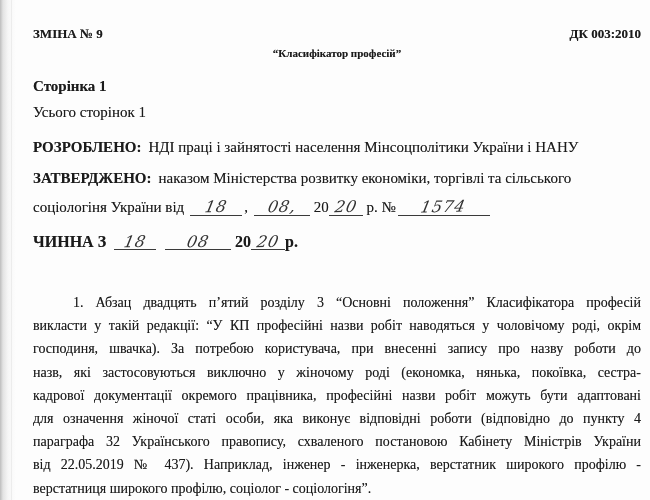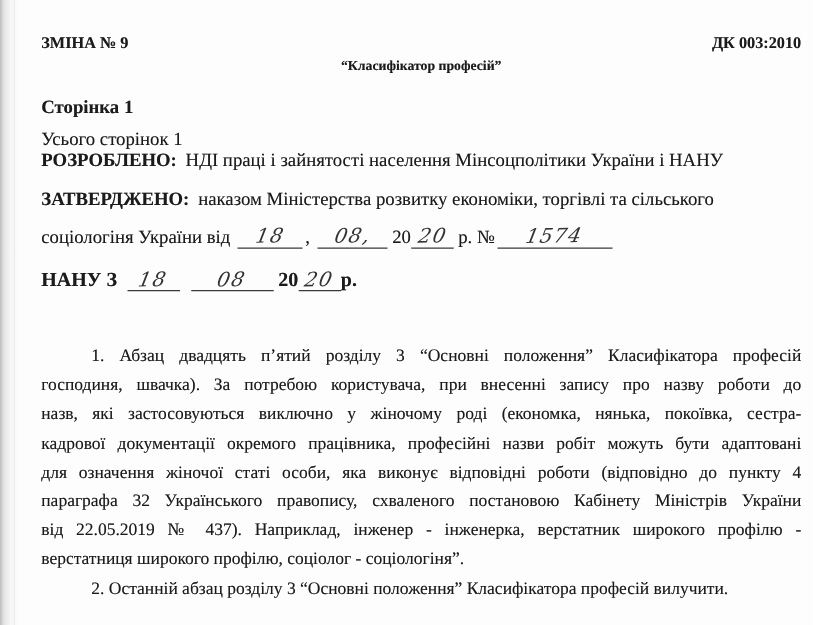--- a/index.html
+++ b/index.html
@@ -24,21 +24,21 @@
   }
   .content { position:absolute; left:33px; top:0; width:608px; }
 
   .header-row { display:flex; justify-content:space-between; margin-top:26px;
                 font-weight:bold; font-size:13px; }
   .title { text-align:center; font-weight:bold; font-size:11px; margin-top:5px; }
 
   .ln { font-size:15px; }
   .ln-page   { margin-top:19px;font-weight:bold; }
   .ln-total  { margin-top:9px; }
-  .ln-dev    { }
+  .ln-dev    { margin-top:18px; }
   .ln-appr   { margin-top:14px; }
   .ln-date   { margin-top:12px; }
   .ln-eff    { margin-top:17px; font-size:16px; }
 
   .b { font-weight:bold; }
   .lbl { margin-right:7px; }
 
   .blank {
     display:inline-block; border-bottom:1.4px solid #3a3a3a;
     text-align:center; vertical-align:baseline; line-height:15px;
@@ -91,26 +91,27 @@
       <span class="b lbl">ЗАТВЕРДЖЕНО:</span><span>наказом Міністерства розвитку економіки, торгівлі та сільського</span>
     </div>
 
     <div class="ln ln-date">
       <span>соціологіня України від</span><span class="blank w-day"><span class="hw">18</span></span><span class="sep">,</span><span class="blank w-month"><span class="hw">08,</span></span>
       <span>20</span><span class="blank w-year"><span class="hw">20</span></span>
       <span>р. №</span><span class="blank w-num"><span class="hw">1574</span></span>
     </div>
 
     <div class="ln ln-eff">
-      <span class="b">НАНУ З</span><span class="blank w-eday"><span class="hw">18</span></span><span class="blank w-emonth"><span class="hw">08</span></span>
+      <span class="b">ЧИННА З</span><span class="blank w-eday"><span class="hw">18</span></span><span class="blank w-emonth"><span class="hw">08</span></span>
       <span class="b">20</span><span class="blank w-eyear"><span class="hw">20</span></span><span class="b">р.</span>
     </div>
 
     <div class="bodytext">
       <div class="bl first">1. Абзац двадцять п’ятий  розділу 3 “Основні положення” Класифікатора професій</div>
+      <div class="bl">викласти у такій редакції: “У КП професійні назви робіт наводяться у чоловічому роді, окрім</div>
       <div class="bl">господиня, швачка). За потребою користувача, при внесенні запису про назву роботи до</div>
       <div class="bl">назв, які застосовуються виключно у жіночому роді (економка, нянька, покоївка, сестра-</div>
       <div class="bl">кадрової документації окремого працівника, професійні назви робіт можуть бути адаптовані</div>
       <div class="bl">для означення жіночої статі особи, яка виконує відповідні роботи (відповідно до пункту 4</div>
       <div class="bl">параграфа 32 Українського правопису, схваленого постановою Кабінету Міністрів України</div>
       <div class="bl">від 22.05.2019 № 437). Наприклад, інженер - інженерка, верстатник широкого профілю -</div>
       <div class="bl last">верстатниця широкого профілю, соціолог - соціологіня”.</div>
     </div>
 
     <div class="p2">2.  Останній абзац розділу 3 “Основні положення” Класифікатора професій вилучити.</div>

